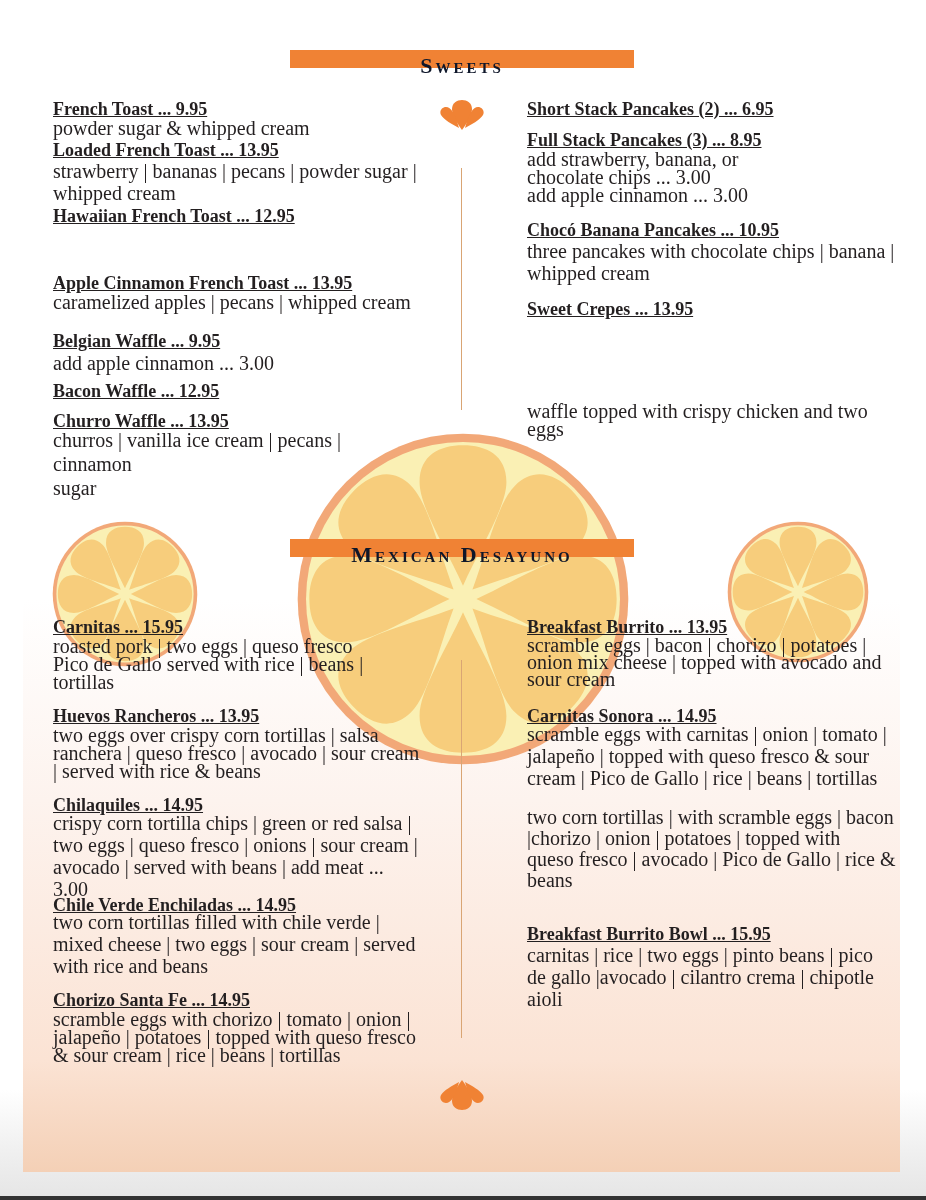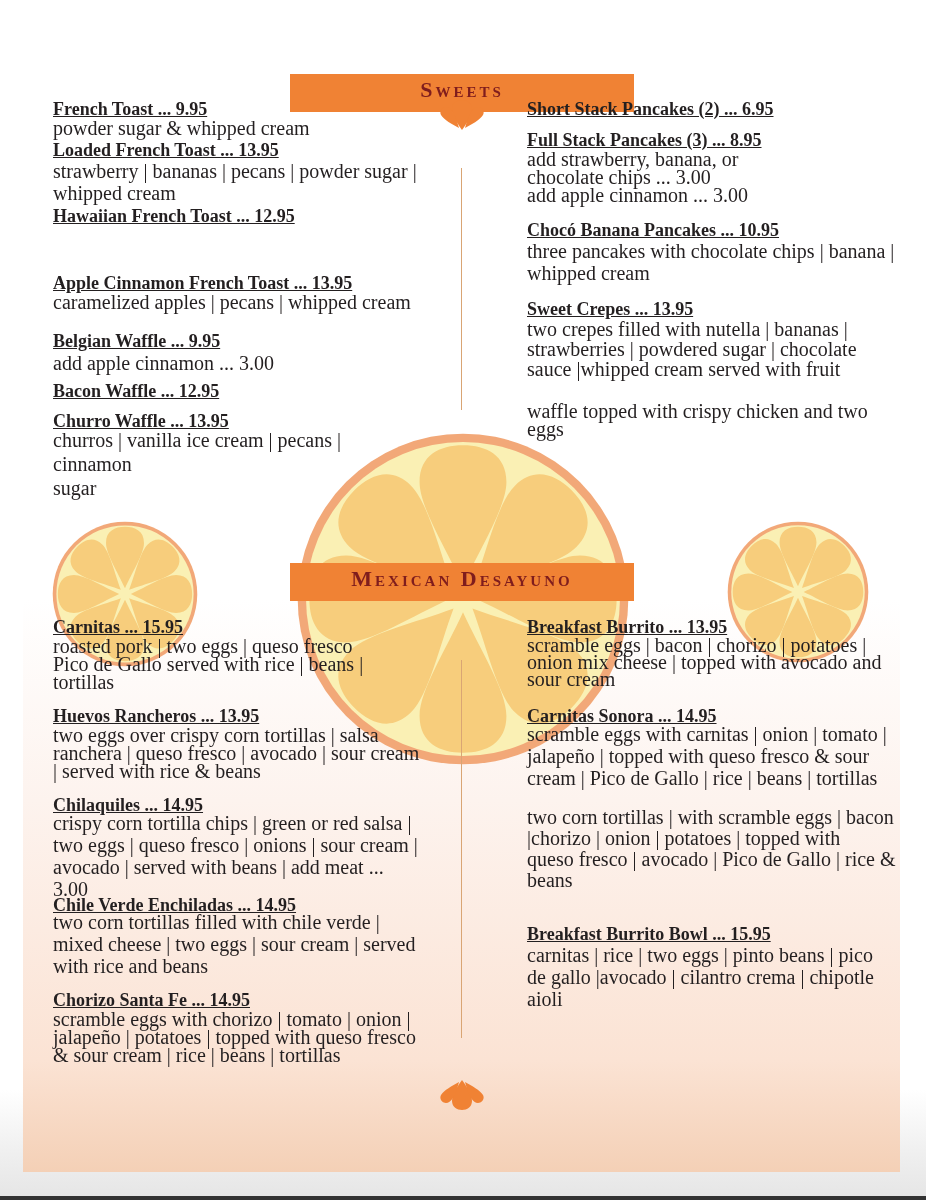--- a/index.html
+++ b/index.html
@@ -8,24 +8,24 @@
       background: linear-gradient(to bottom, #ffffff 0px, #ffffff 1090px, #f0f0f0 1150px, #e6e6e6 1195px);
       font-family: "Liberation Serif", "DejaVu Serif", serif;
       color: #231f20;
     }
     .page {
       position: absolute; left: 23px; top: 0; width: 877px; height: 1172px;
       background: linear-gradient(to bottom, #ffffff 0px, #ffffff 600px, #fdf3ee 800px, #fbe3d4 1060px, #f4d0b6 1172px);
     }
     .bottom-bar { position: absolute; left: 0; top: 1196px; width: 926px; height: 4px; background: #333; }
     .banner {
-      position: absolute; left: 290px; width: 344px; height: 38px;
-      background: #f08234; color: #7f1d1d; text-align: center;
+      position: absolute; left: 290px; width: 344px; height: 18px;
+      background: #f08234; color: #0f172a; text-align: center;
       font-family: "Liberation Serif", serif; font-weight: bold;
-      font-variant: small-caps; letter-spacing: 3px; font-size: 22px; line-height: 32px; margin-top: 24px;
+      font-variant: small-caps; letter-spacing: 3px; font-size: 22px; line-height: 32px;
     }
     .banner-sweets { top: 50px; }
     .banner-mex { top: 539px; z-index: 3; }
     .vline { position: absolute; width: 1px; background: #d9a574; left: 461px; }
     .slice { position: absolute; z-index: 1; }
     .col { position: absolute; z-index: 2; width: 370px; }
     .item { position: absolute; left: 0; width: 370px; }
     .item-title { font-weight: bold; font-size: 18px; line-height: 19px; white-space: nowrap; text-decoration: underline; }
     .item-desc { font-size: 20px; line-height: 18px; white-space: pre-line; }
     .item-desc.loose { line-height: 22px; }
@@ -142,23 +142,20 @@
 chocolate chips ... 3.00
 add apple cinnamon ... 3.00</div>
   </div>
   <div class="item" style="top:121px">
     <div class="item-title">Chocó Banana Pancakes ... 10.95</div>
     <div class="item-desc loose">three pancakes with chocolate chips | banana |
 whipped cream</div>
   </div>
   <div class="item" style="top:200px">
     <div class="item-title">Sweet Crepes ... 13.95</div>
-    <div class="item-desc" style="line-height:20px">two crepes filled with nutella | bananas |
-strawberries | powdered sugar | chocolate
-sauce |whipped cream served with fruit</div>
   </div>
   <div class="item" style="top:302px">
     <div class="item-desc">waffle topped with crispy chicken and two eggs</div>
   </div>
 </div>
 
 <div class="col" style="left:53px;top:618px">
   <div class="item" style="top:0">
     <div class="item-title">Carnitas ... 15.95</div>
     <div class="item-desc">roasted pork | two eggs | queso fresco

